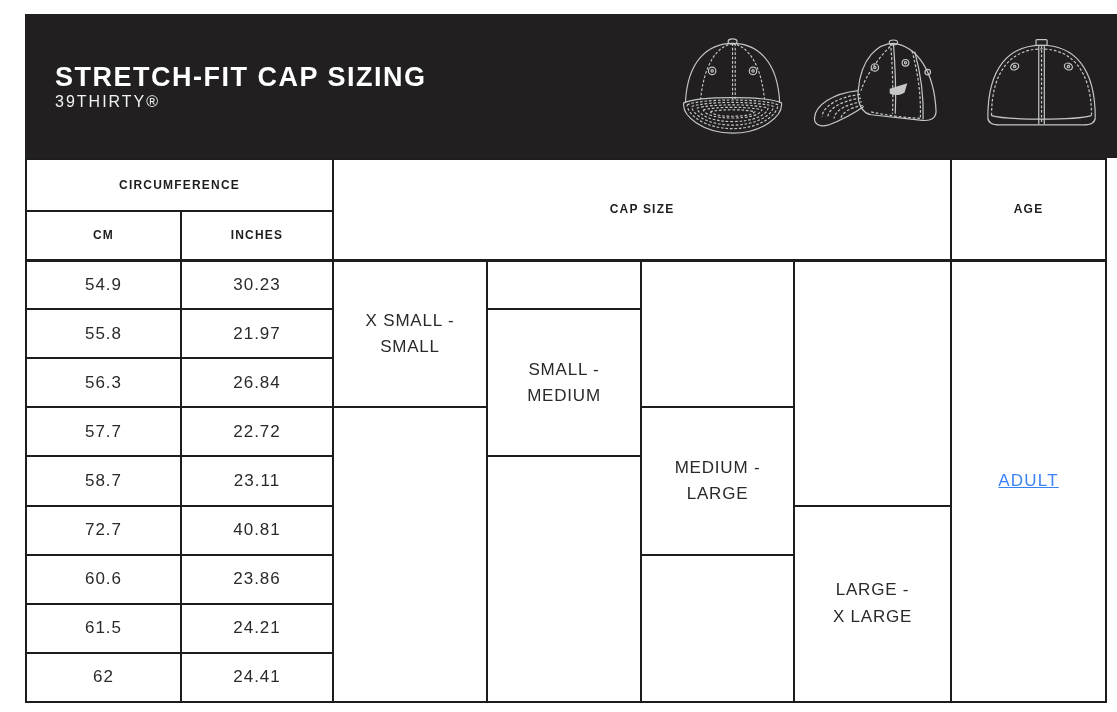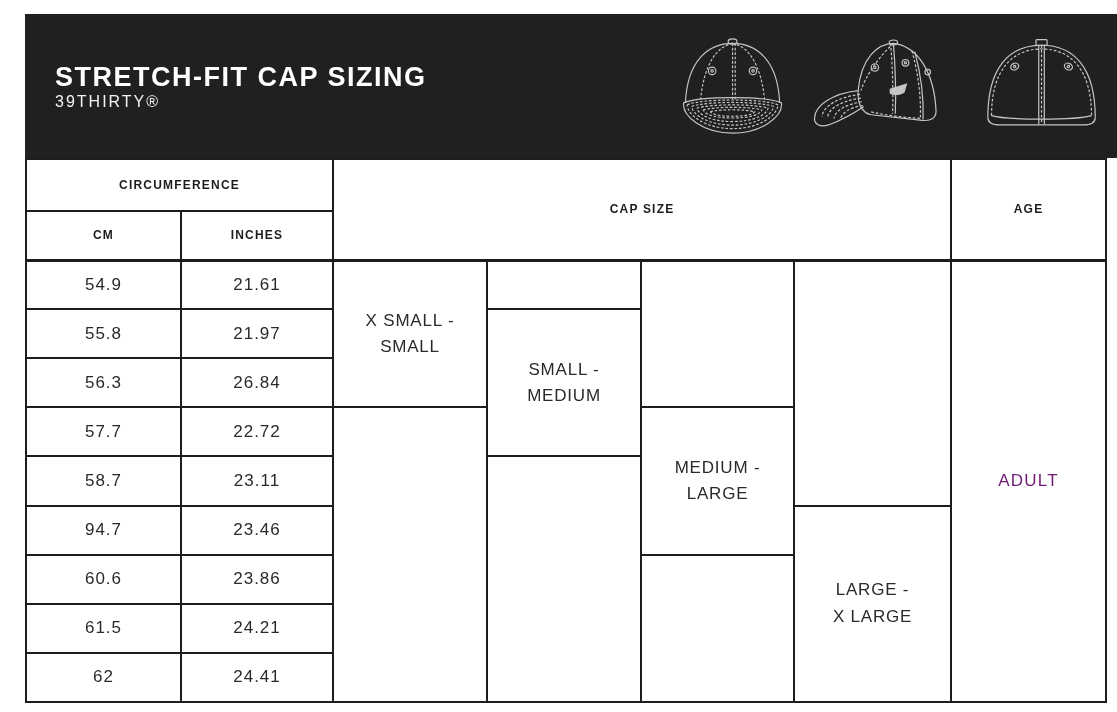--- a/index.html
+++ b/index.html
@@ -70,21 +70,22 @@
     font-size: 17px;
     font-weight: 400;
     letter-spacing: 0.8px;
     line-height: 1.55;
     color: #2a2a2a;
   }
   td.age-cell {
     background: #ffffff;
     font-size: 17px;
     letter-spacing: 1.2px;
-    color: #701a75;
+    color: #3b82f6;
+    text-decoration: underline;
   }
 </style>
 </head>
 <body>
 
 <div class="content">
 
   <div class="banner">
     <div class="banner-titles">
       <div class="banner-title">STRETCH-FIT CAP SIZING</div>
@@ -170,21 +171,21 @@
       <th class="hdr" colspan="4" rowspan="2">CAP SIZE</th>
       <th class="hdr" rowspan="2">AGE</th>
     </tr>
     <tr class="h2">
       <th class="hdr">CM</th>
       <th class="hdr">INCHES</th>
     </tr>
 
     <tr class="body-row body-row-first">
       <td class="num">54.9</td>
-      <td class="num">21.61</td>
+      <td class="num">30.23</td>
       <td class="size-block" rowspan="3">
         <div>X SMALL -</div>
         <div>SMALL</div>
       </td>
       <td class="filler"></td>
       <td class="filler" rowspan="3"></td>
       <td class="filler" rowspan="5"></td>
       <td class="age-cell" rowspan="9">ADULT</td>
     </tr>
 
@@ -212,22 +213,22 @@
       </td>
     </tr>
 
     <tr class="body-row">
       <td class="num">58.7</td>
       <td class="num">23.11</td>
       <td class="filler" rowspan="5"></td>
     </tr>
 
     <tr class="body-row">
-      <td class="num">94.7</td>
-      <td class="num">23.46</td>
+      <td class="num">72.7</td>
+      <td class="num">40.81</td>
       <td class="size-block" rowspan="4">
         <div>LARGE -</div>
         <div>X LARGE</div>
       </td>
     </tr>
 
     <tr class="body-row">
       <td class="num">60.6</td>
       <td class="num">23.86</td>
       <td class="filler" rowspan="3"></td>

